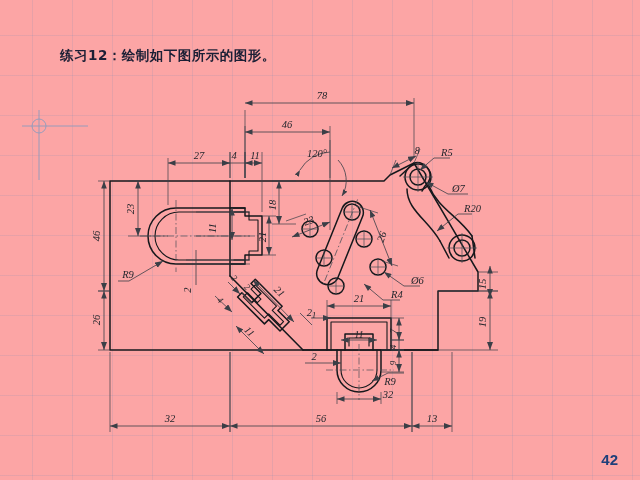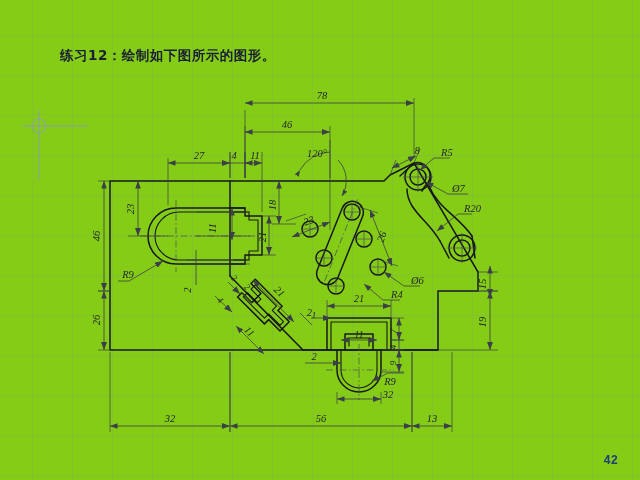--- a/index.html
+++ b/index.html
@@ -4,21 +4,21 @@
 <style>
   html, body {
     margin: 0;
     padding: 0;
     background: #ffffff;
   }
   #page {
     position: relative;
     width: 640px;
     height: 480px;
-    background: #84cc16;
+    background: #fca5a5;
     overflow: hidden;
     font-family: "Liberation Serif", "DejaVu Serif", serif;
   }
   
   #grid {
     position: absolute;
     left: 0; top: 0;
     width: 640px; height: 480px;
     background-image:
       linear-gradient(to right, rgba(120,140,185,0.16) 1px, transparent 1px),
@@ -35,22 +35,22 @@
     font-size: 13.5px;
     font-weight: 700;
     color: #1b1f35;
     letter-spacing: 0.5px;
     white-space: nowrap;
   }
   #pagenum {
     position: absolute;
     right: 22px;
     bottom: 12px;
-    font-family: Liberation Mono, monospace;
-    font-size: 12px;
+    font-family: Liberation Sans, sans-serif;
+    font-size: 15px;
     font-weight: 700;
     color: #1f3f7a;
   }
   #drawing {
     position: absolute;
     left: 0; top: 0;
     width: 640px; height: 480px; text-align: center;
   }
   svg { display: block; }
   .obj   { fill: none; stroke: #16181c; stroke-width: 1.5; stroke-linejoin: round; stroke-linecap: round; }

